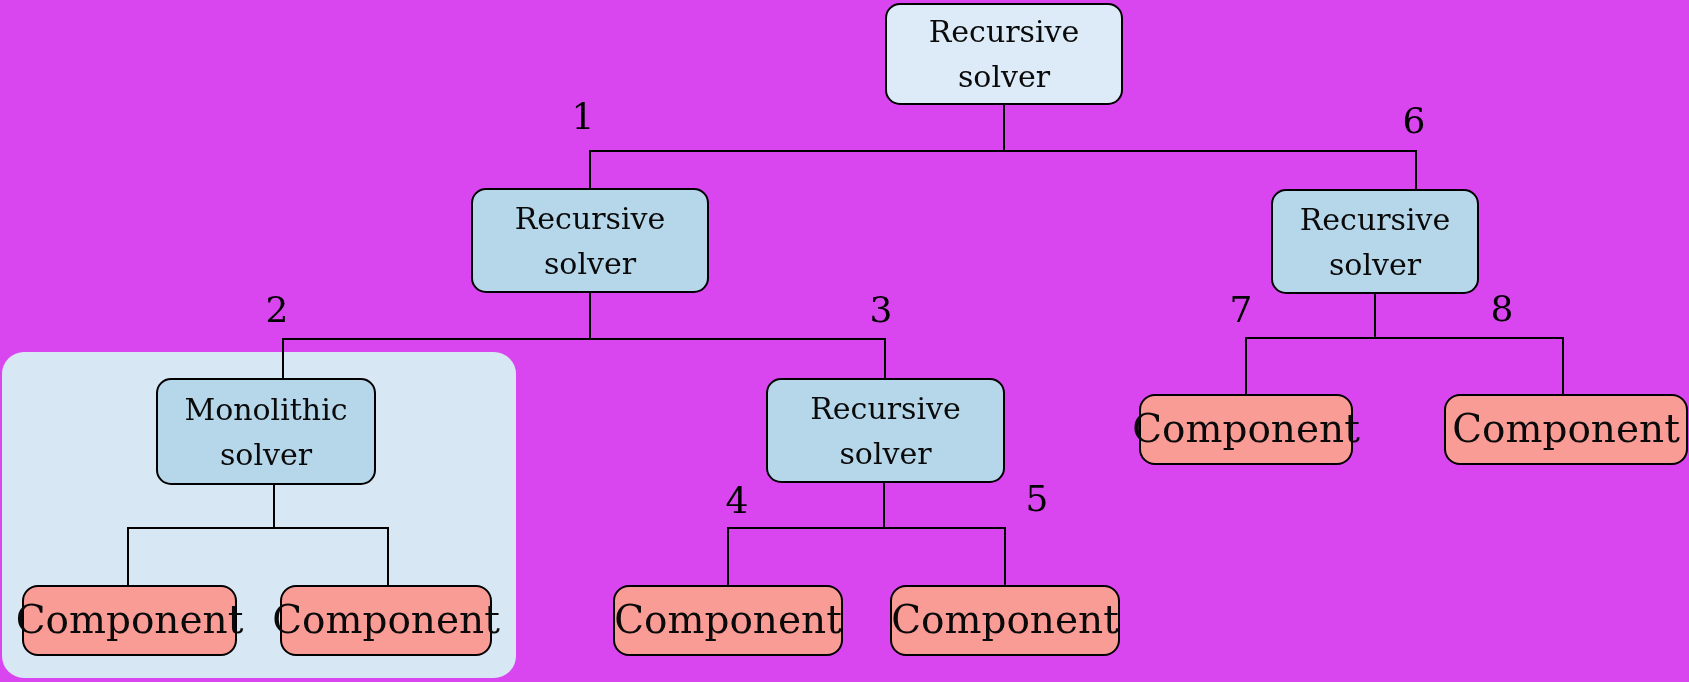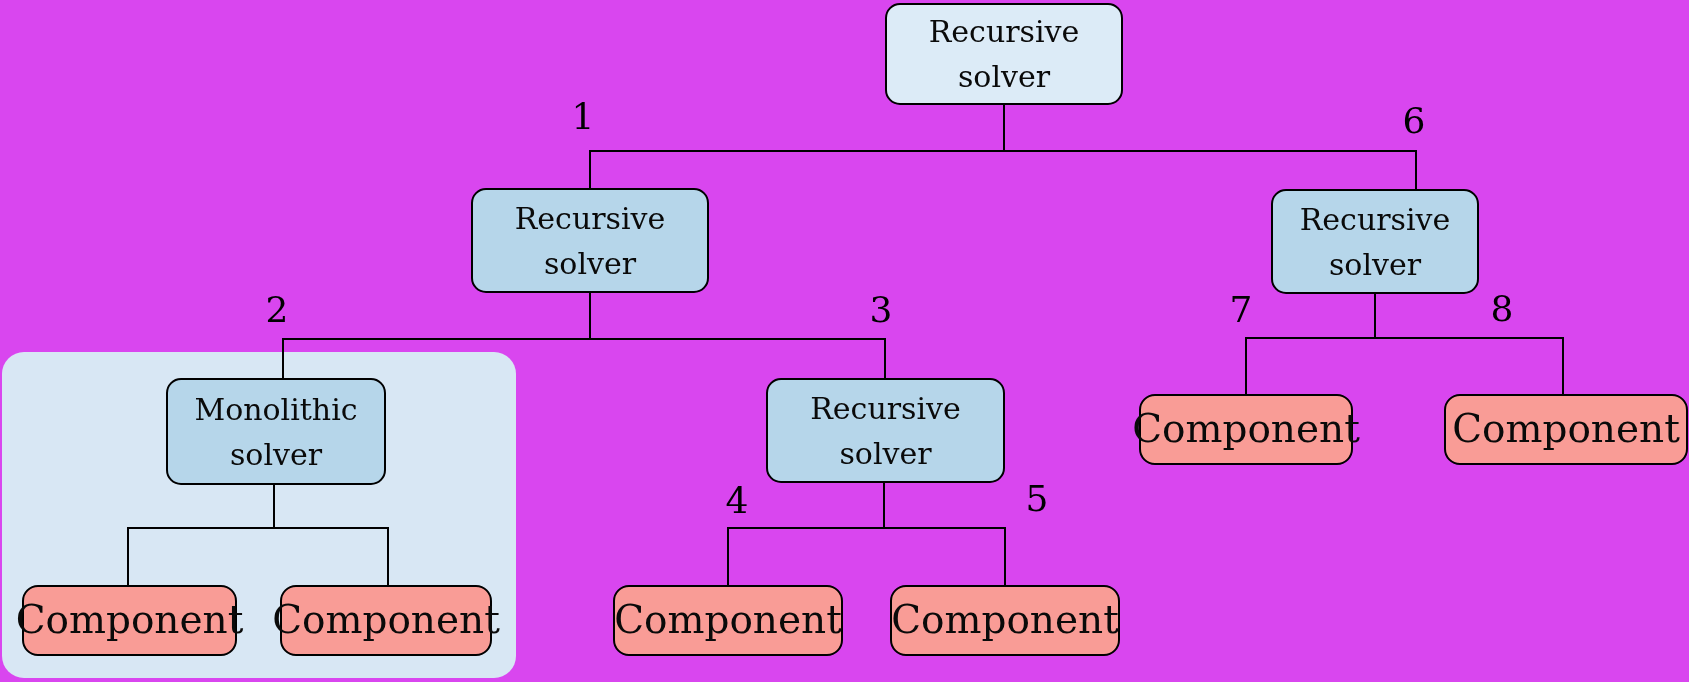--- a/index.html
+++ b/index.html
@@ -10,21 +10,21 @@
   .node{position:absolute;display:flex;align-items:center;justify-content:center;
         text-align:center;border:2px solid #000;border-radius:15px;
         font-size:30px;line-height:1.5;white-space:pre-line;color:#0a0a0a;}
   .comp{border-radius:16px;font-size:39px;}
   .elabel{position:absolute;transform:translate(-50%,-50%);font-size:36px;color:#000;}
 
   
   #n-root{left:885px;top:3px;width:234px;height:98px;}
   #n-left{left:471px;top:188px;width:234px;height:101px;}
   #n-right{left:1271px;top:189px;width:204px;height:101px;}
-  #n-mono{left:166px;top:378px;width:216px;height:103px;}
+  #n-mono{left:156px;top:378px;width:216px;height:103px;}
   #n-mid{left:766px;top:378px;width:235px;height:101px;}
   #n-cl1{left:22px;top:585px;width:211px;height:67px;}
   #n-cl2{left:280px;top:585px;width:208px;height:67px;}
   #n-cm1{left:613px;top:585px;width:226px;height:67px;}
   #n-cm2{left:890px;top:585px;width:226px;height:67px;}
   #n-cr1{left:1139px;top:394px;width:210px;height:67px;}
   #n-cr2{left:1444px;top:394px;width:240px;height:67px;}
 </style>
 </head>
 <body>

